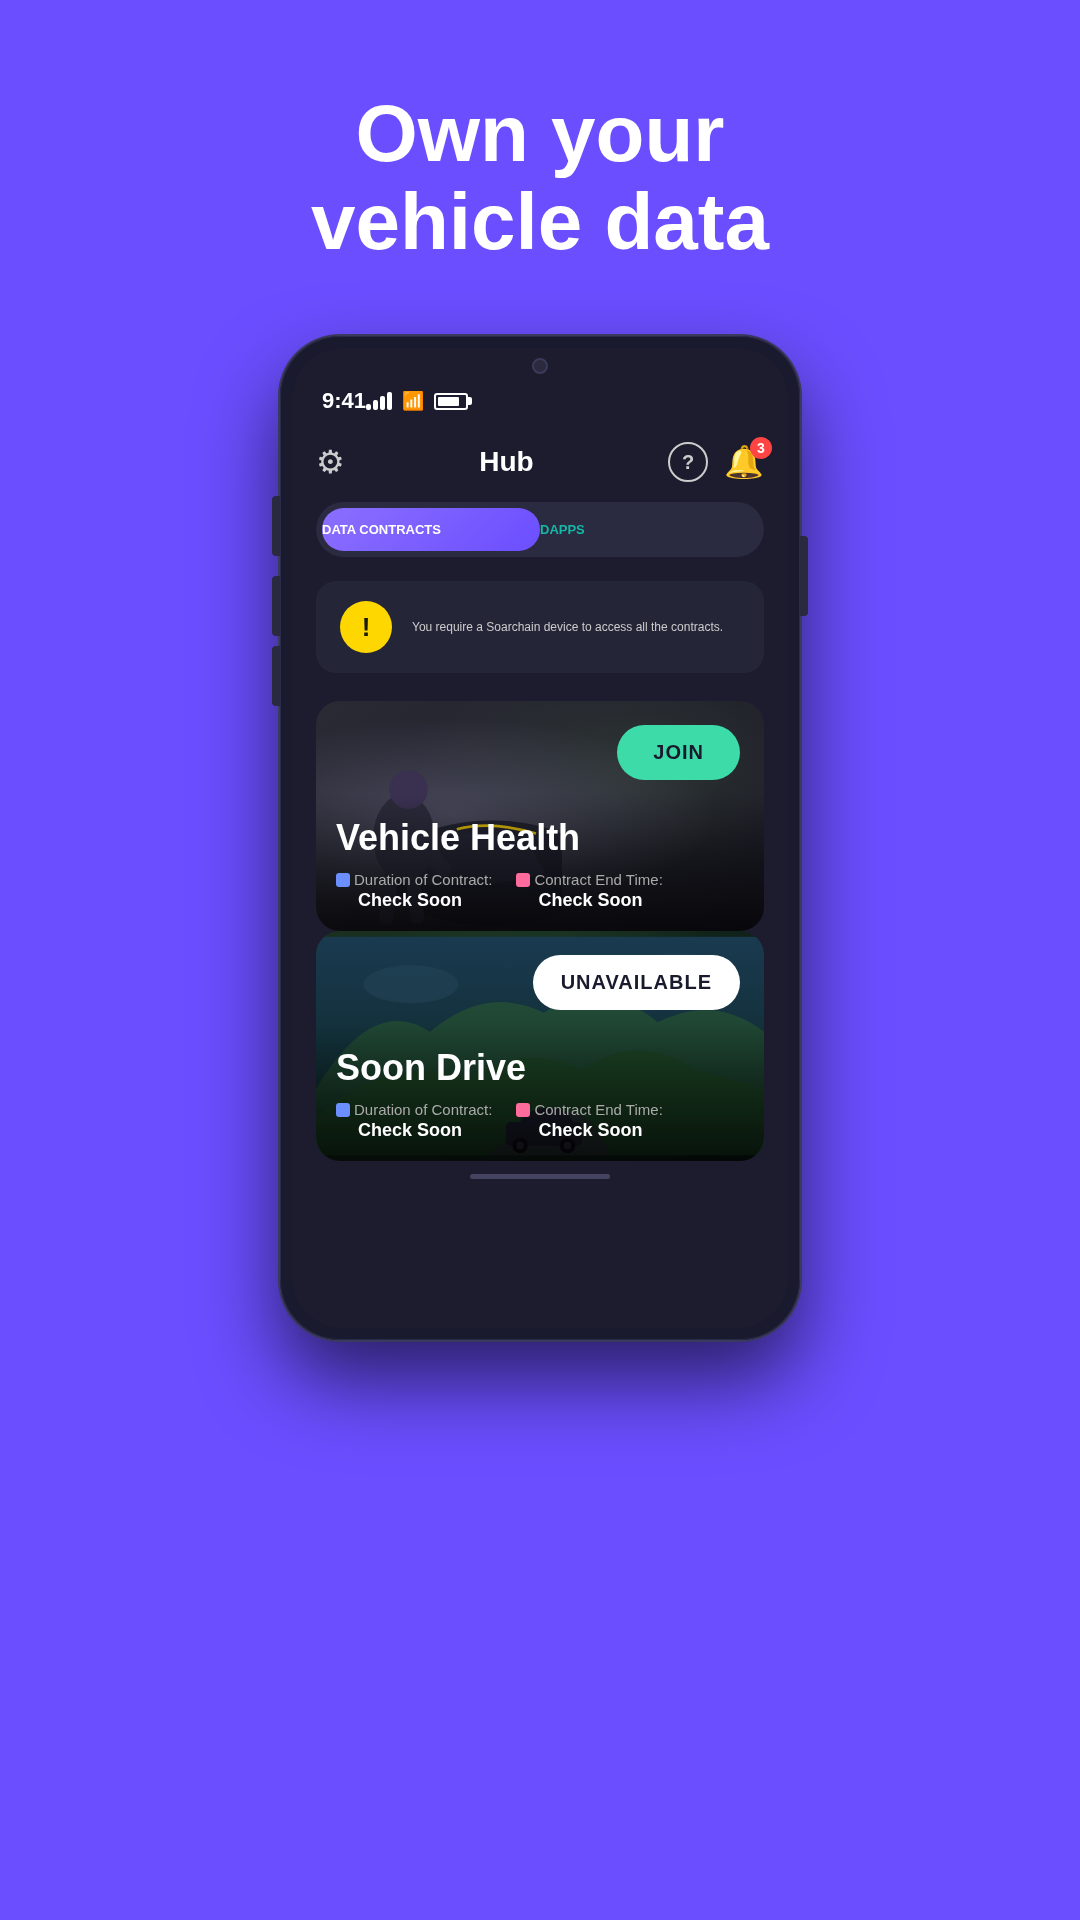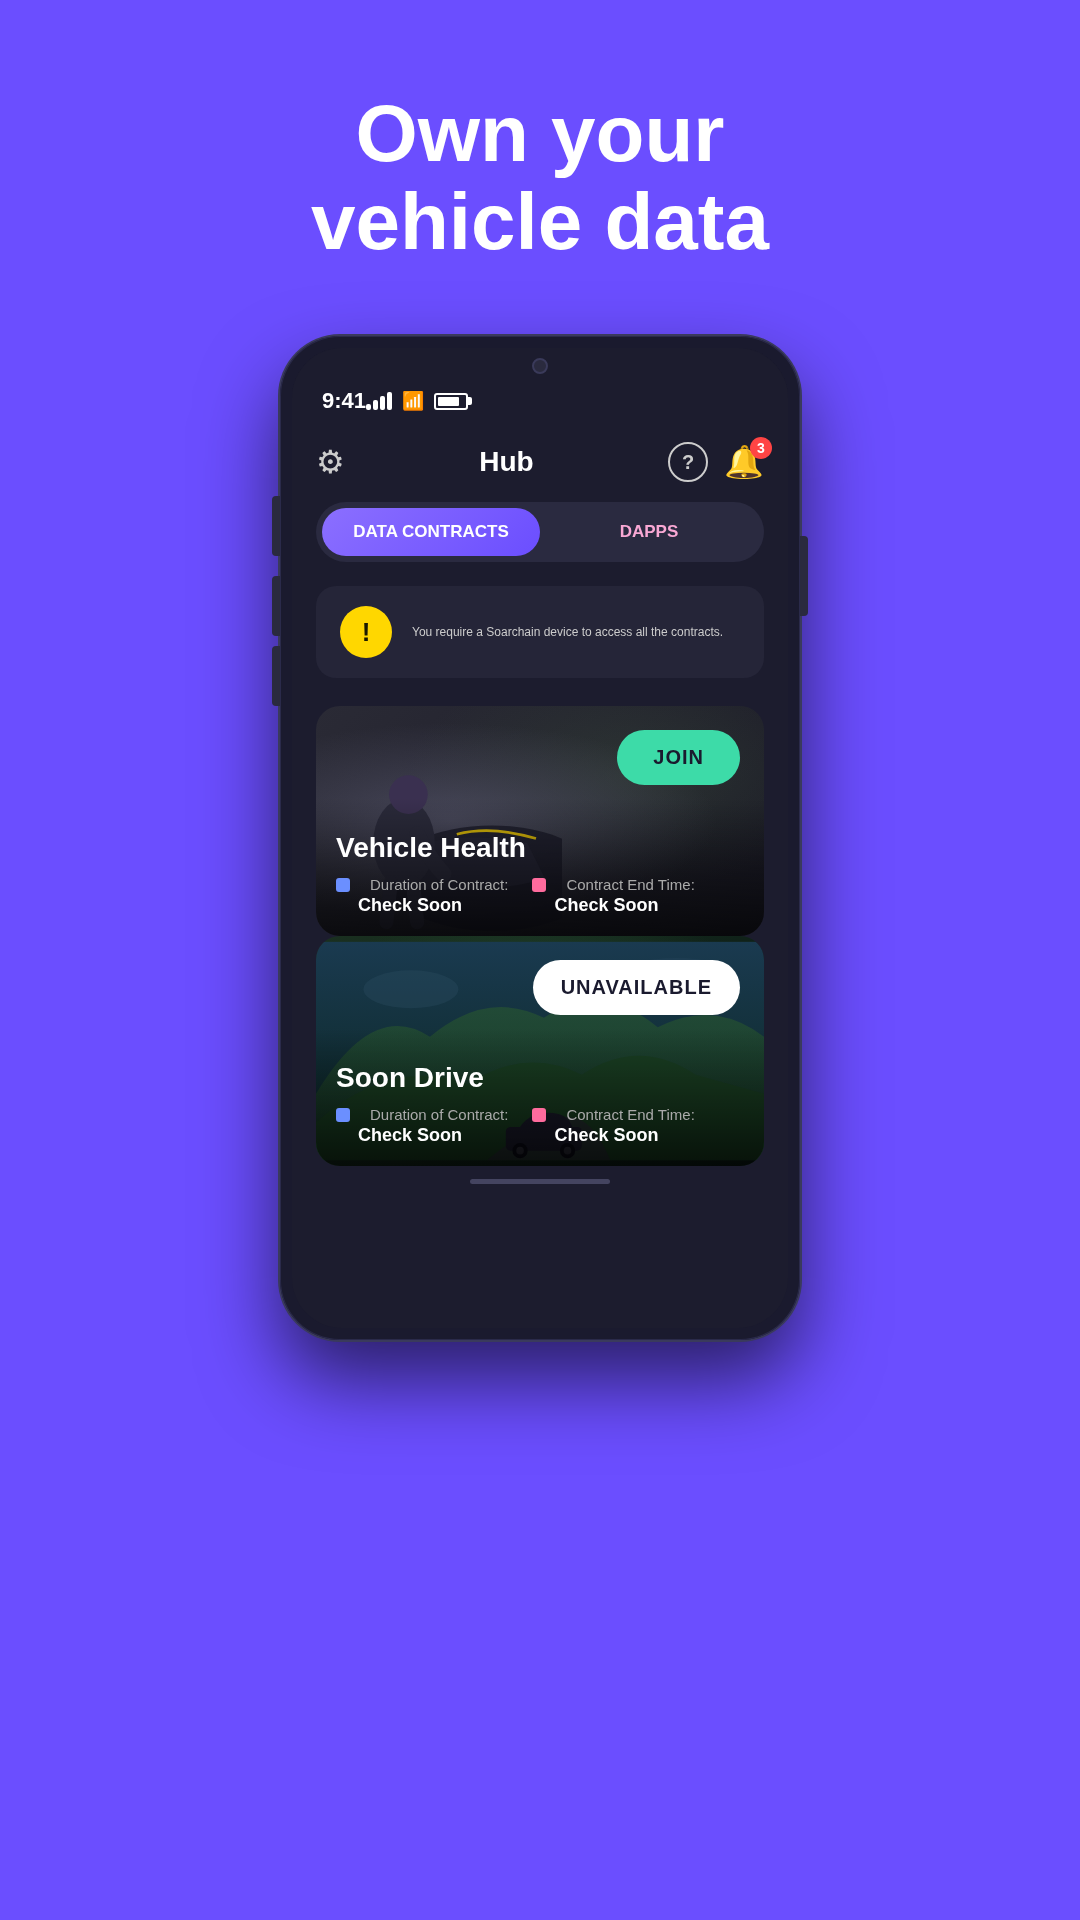--- a/index.html
+++ b/index.html
@@ -223,33 +223,33 @@
     
     .tabs-container {
       background: #2a2a40;
       border-radius: 40px;
       padding: 6px;
       display: flex;
       margin-bottom: 24px;
     }
     .tab {
       flex: 1;
-      text-align: center;
+      text-align: left;
       padding: 14px 0;
       border-radius: 34px;
-      font-size: 17px;
+      font-size: 13px;
       font-weight: 700;
       cursor: pointer;
     }
     .tab-active {
       background: linear-gradient(135deg, #8B6FFF, #6B4EFF);
       color: #ffffff;
     }
     .tab-inactive {
-      color: #f9a8d4;
+      color: #14b8a6;
     }
 
     
     .warning-banner {
       background: #252538;
       border-radius: 20px;
       padding: 20px 24px;
       display: flex;
       align-items: center;
       gap: 20px;
@@ -374,40 +374,40 @@
     .card-info {
       position: absolute;
       bottom: 0;
       left: 0;
       right: 0;
       padding: 16px 20px 20px;
     }
 
     .card-title {
       color: #ffffff;
-      font-size: 28px;
+      font-size: 36px;
       font-weight: 800;
       margin-bottom: 12px;
     }
 
     .card-meta {
       display: flex;
       gap: 24px;
     }
 
     .meta-item {
       display: flex;
       flex-direction: column;
       gap: 2px;
     }
 
     .meta-label-row {
       display: flex;
       align-items: center;
-      gap: 20px;
+      gap: 4px;
     }
 
     .meta-dot {
       width: 14px;
       height: 14px;
       border-radius: 3px;
       flex-shrink: 0;
     }
     .dot-blue { background: #6B8FFF; }
     .dot-pink { background: #FF6B9D; }

